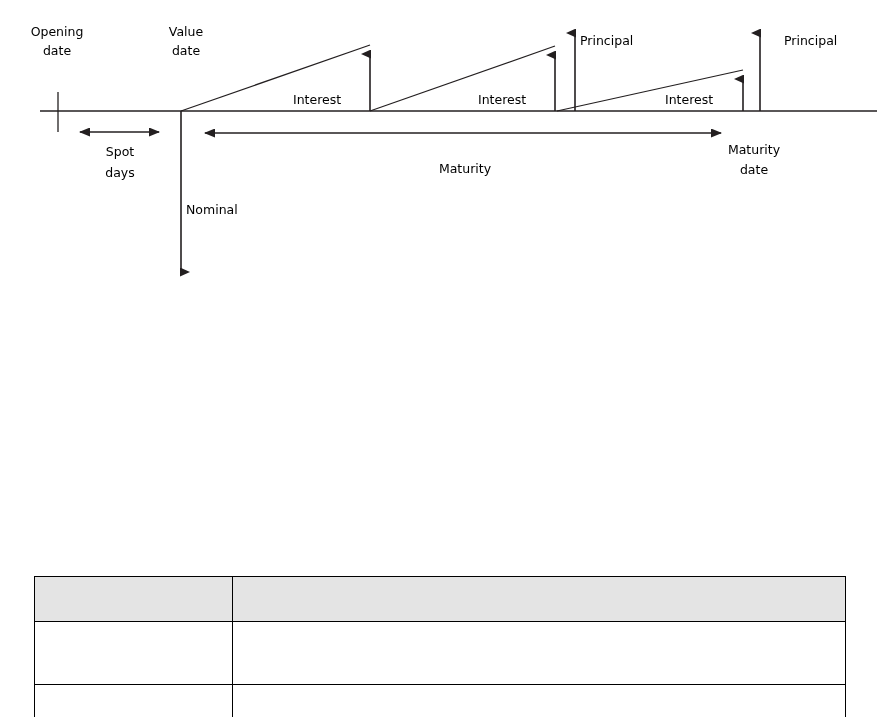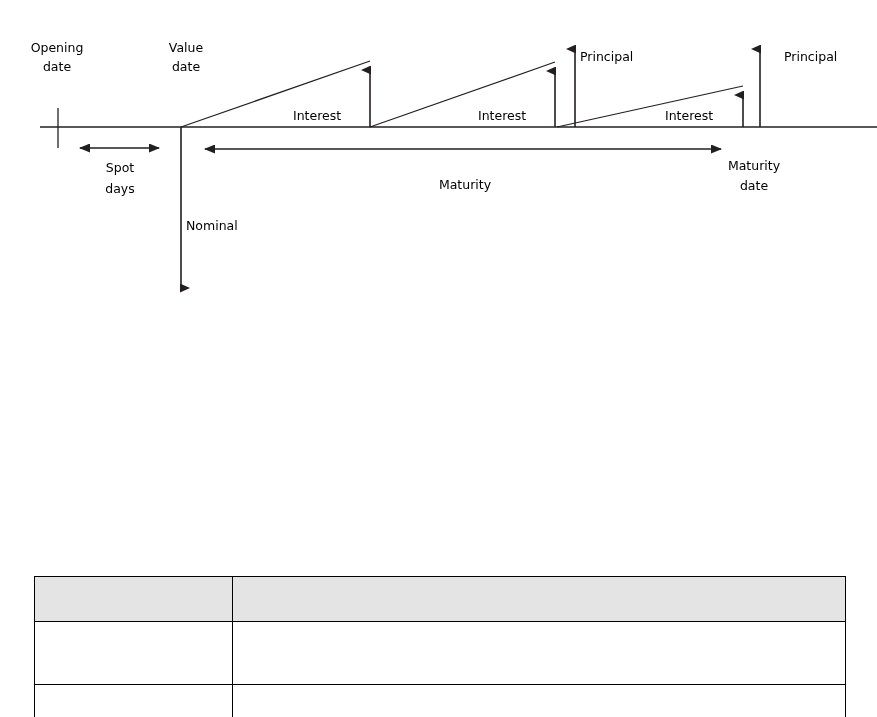--- a/index.html
+++ b/index.html
@@ -12,21 +12,21 @@
     height: 717px;
     position: relative;
     font-family: "DejaVu Sans", sans-serif;
     color: #000000;
     overflow: hidden;
   }
 
   #diagram-wrap {
     position: absolute;
     left: 0;
-    top: 16px;
+    top: 0;
     width: 877px;
     height: 300px;
   }
   #timeline-svg {
     display: block;
   }
 
   .lbl {
     font-family: "DejaVu Sans", sans-serif;
     font-size: 12.5px;

